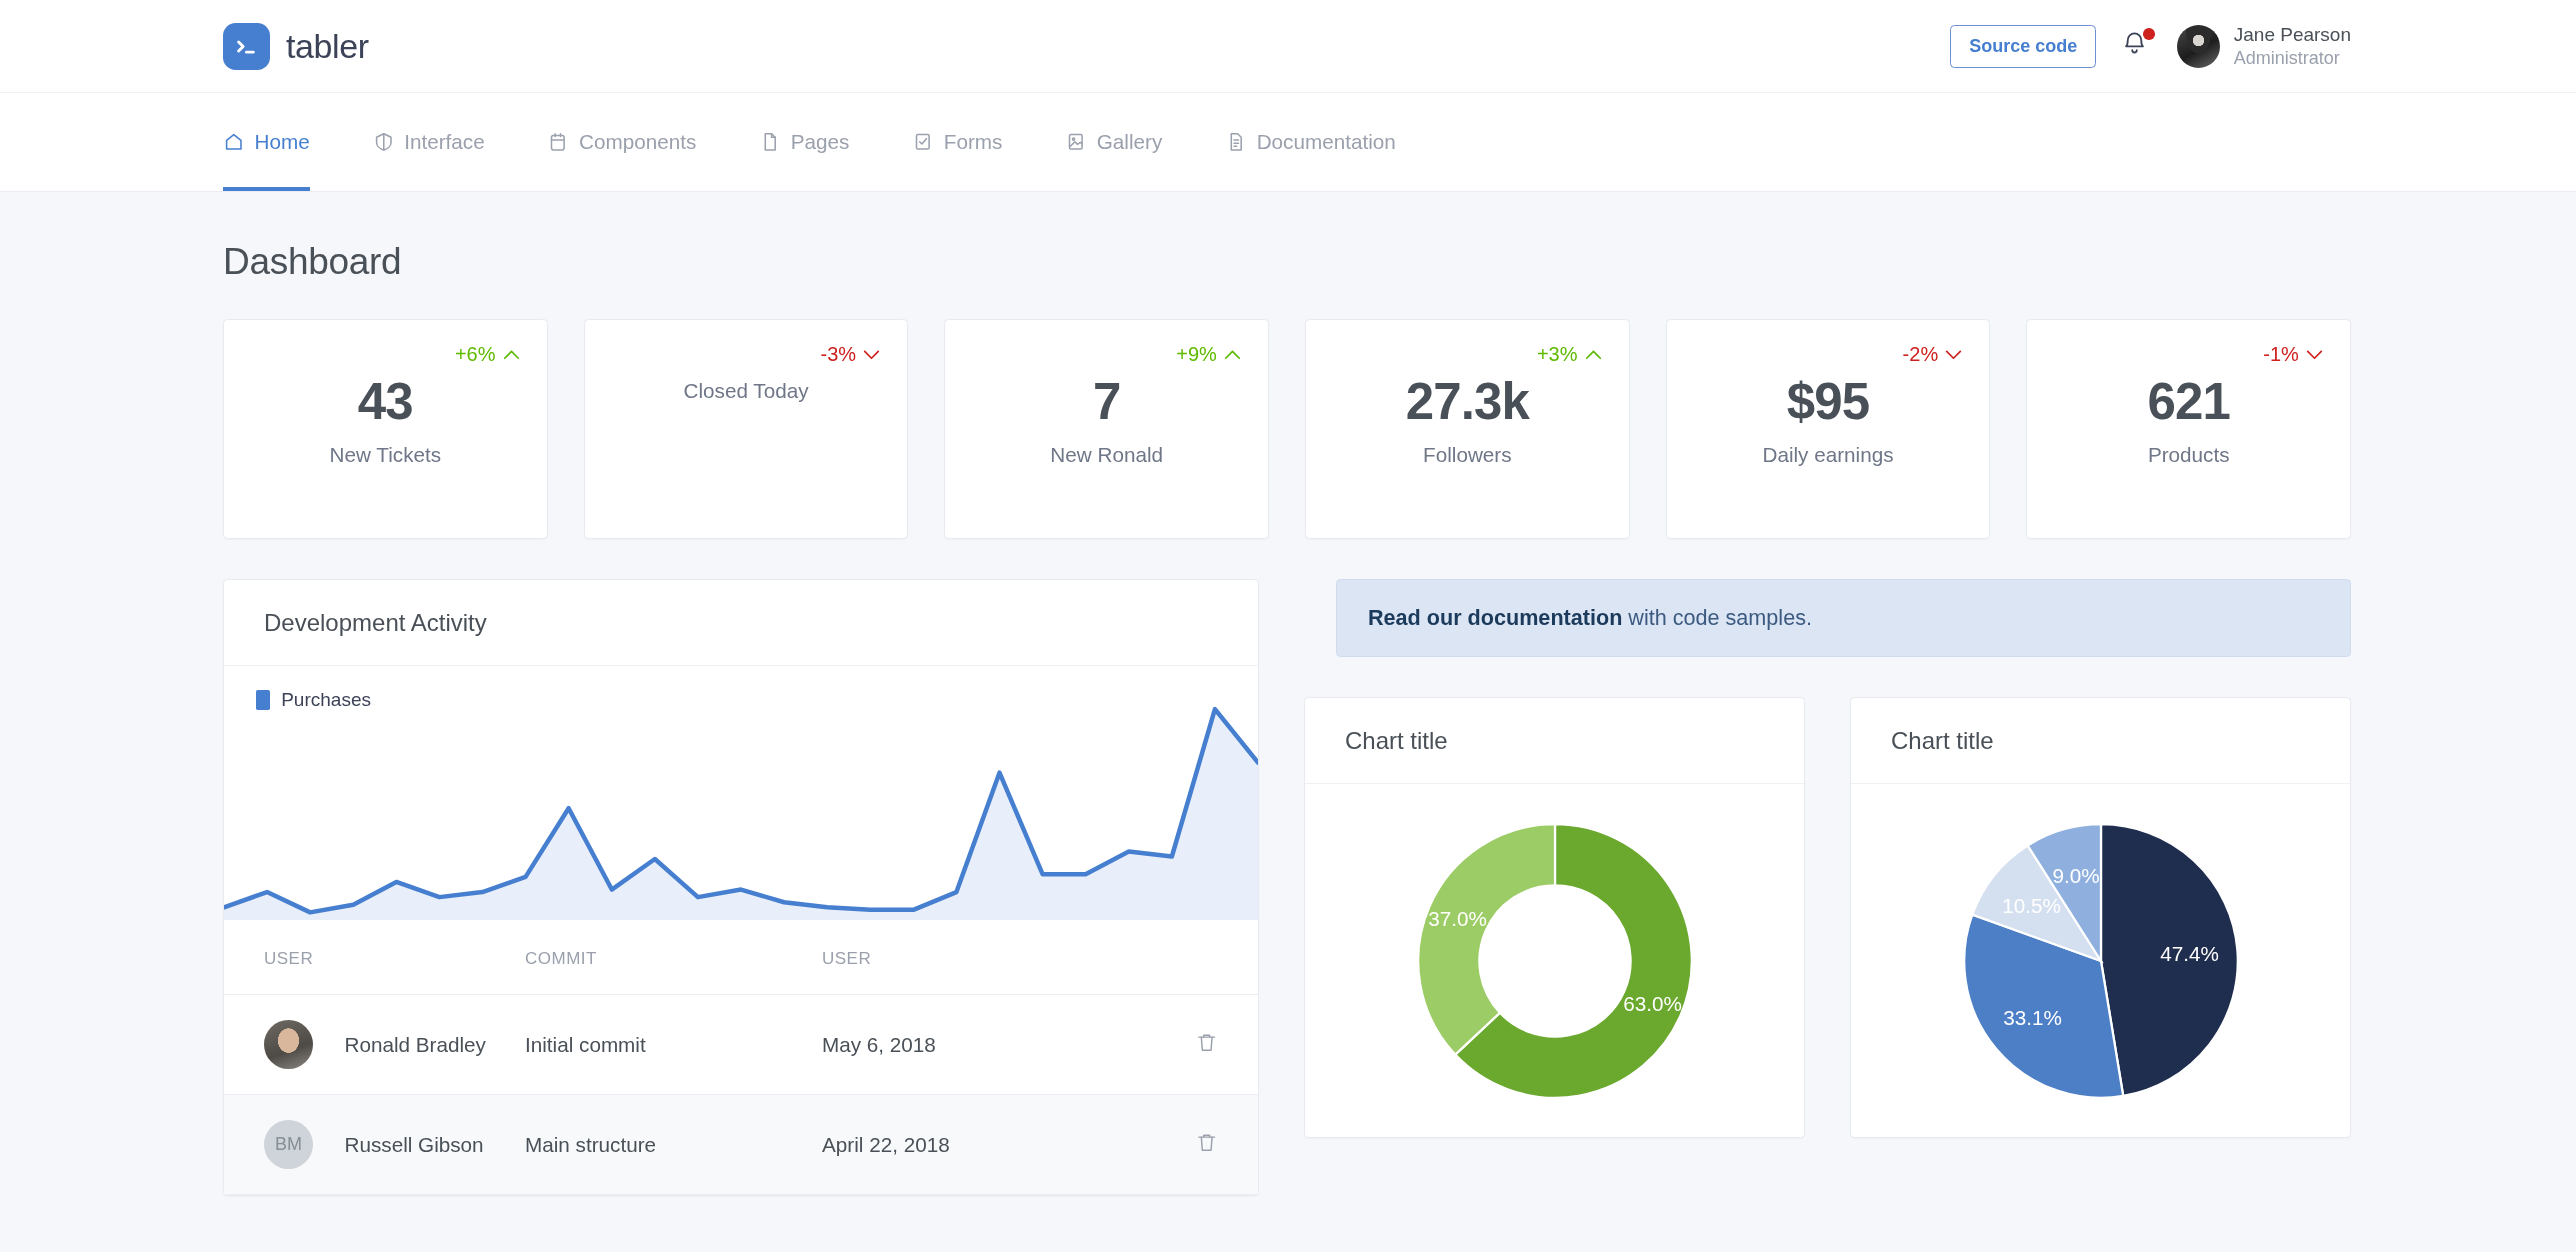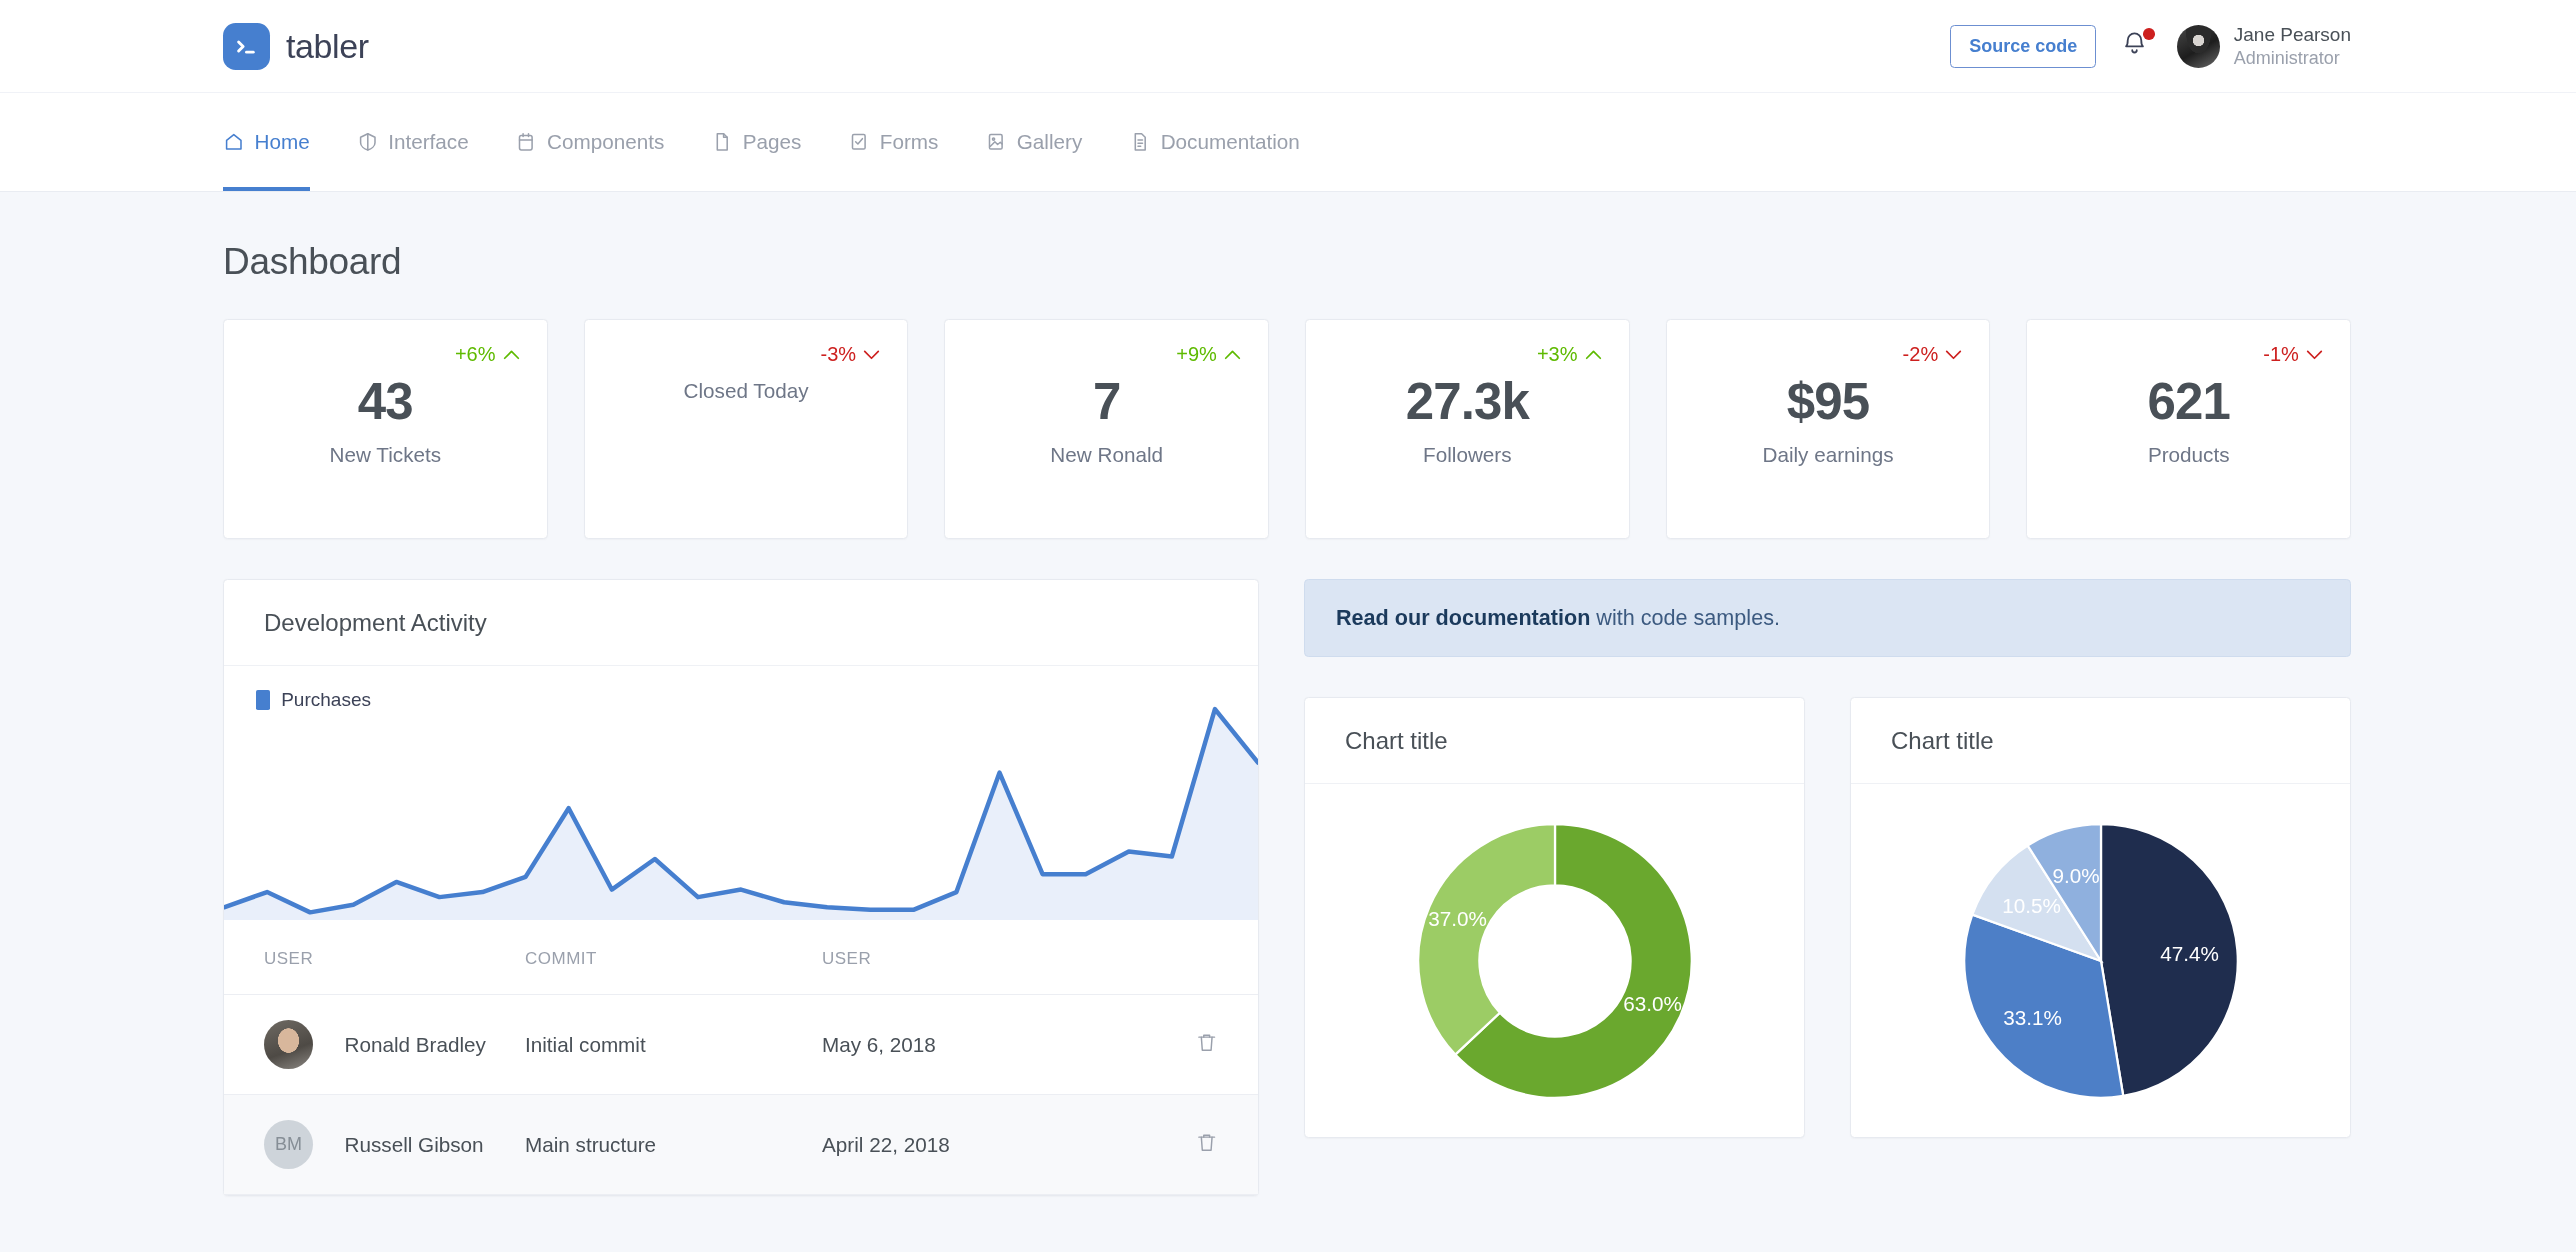--- a/index.html
+++ b/index.html
@@ -61,21 +61,21 @@
   .user-role { font-size: 18px; color: #9aa0ac; line-height: 1.25; }
 
   
   .navbar {
     height: 99px;
     background: #ffffff;
     border-bottom: 0.9px solid #e9ecf2;
     padding: 0 225px 0 223px;
     display: flex; align-items: center;
   }
-  .nav-list { display: flex; align-items: stretch; height: 100%; gap: 0; }
+  .nav-list { display: flex; align-items: stretch; height: 100%; gap: 16px; }
   .nav-item {
     display: flex; align-items: center; gap: 10px;
     padding: 0 23.4px;
     height: 100%;
     color: #9aa0ac; font-size: 20.7px;
     cursor: pointer;
     position: relative;
     white-space: nowrap;
   }
   .nav-item:first-child { padding-left: 0; }
@@ -155,21 +155,21 @@
     width: 49px; height: 49px; border-radius: 50%; flex: none;
     background: #ced4da; color: #868e96;
     display: flex; align-items: center; justify-content: center;
     font-size: 18px;
   }
   .trash { cursor: pointer; display: inline-block; }
 
   
   .alert {
     background: #dbe5f3; border: 0.9px solid #cfdcee; border-radius: 4.5px;
-    padding: 25px 31px; font-size: 21.6px; color: #3c5a80;
+    padding: 25px 31px; font-size: 21.6px; color: #3c5a80; margin-left: 32px;
   }
   .alert b { color: #1b3a5c; font-weight: 700; }
 
   
   .charts-row { display: flex; gap: 45px; margin-top: 40px; }
   .chart-card { flex: 1 1 0; }
   .pie-body { height: 353px; display: flex; align-items: center; justify-content: center; overflow: hidden; }
 </style>
 </head>
 <body>

